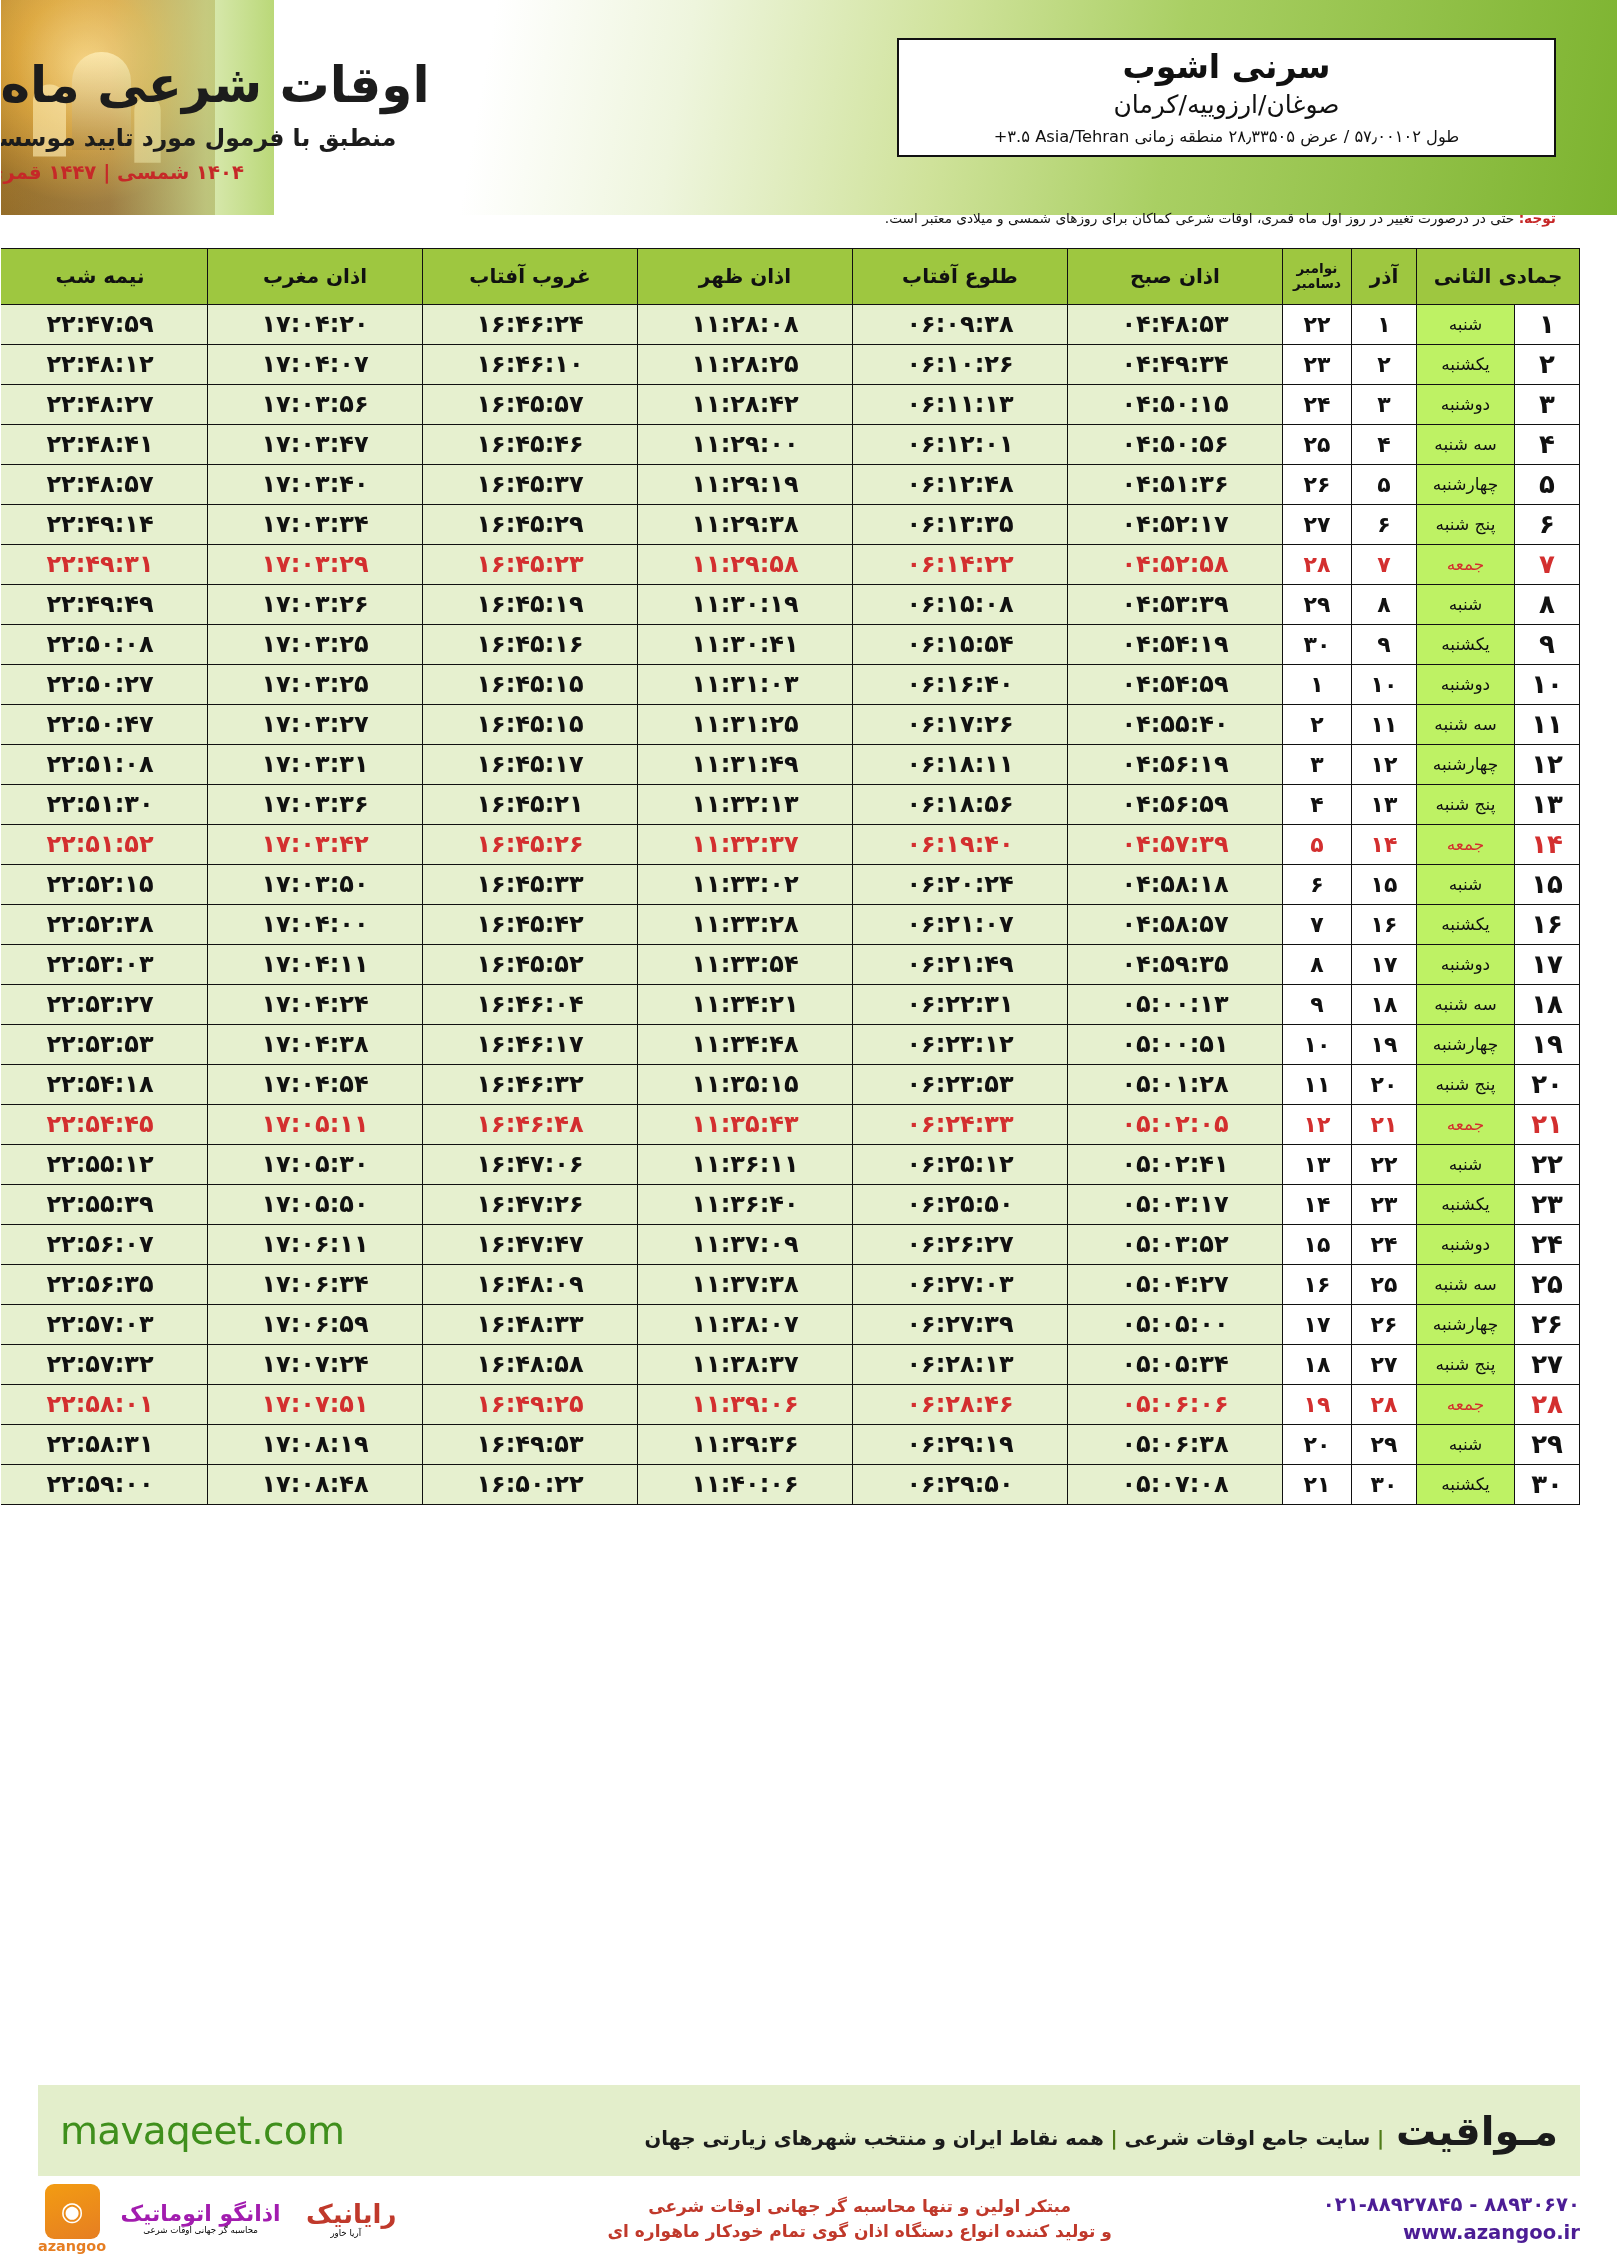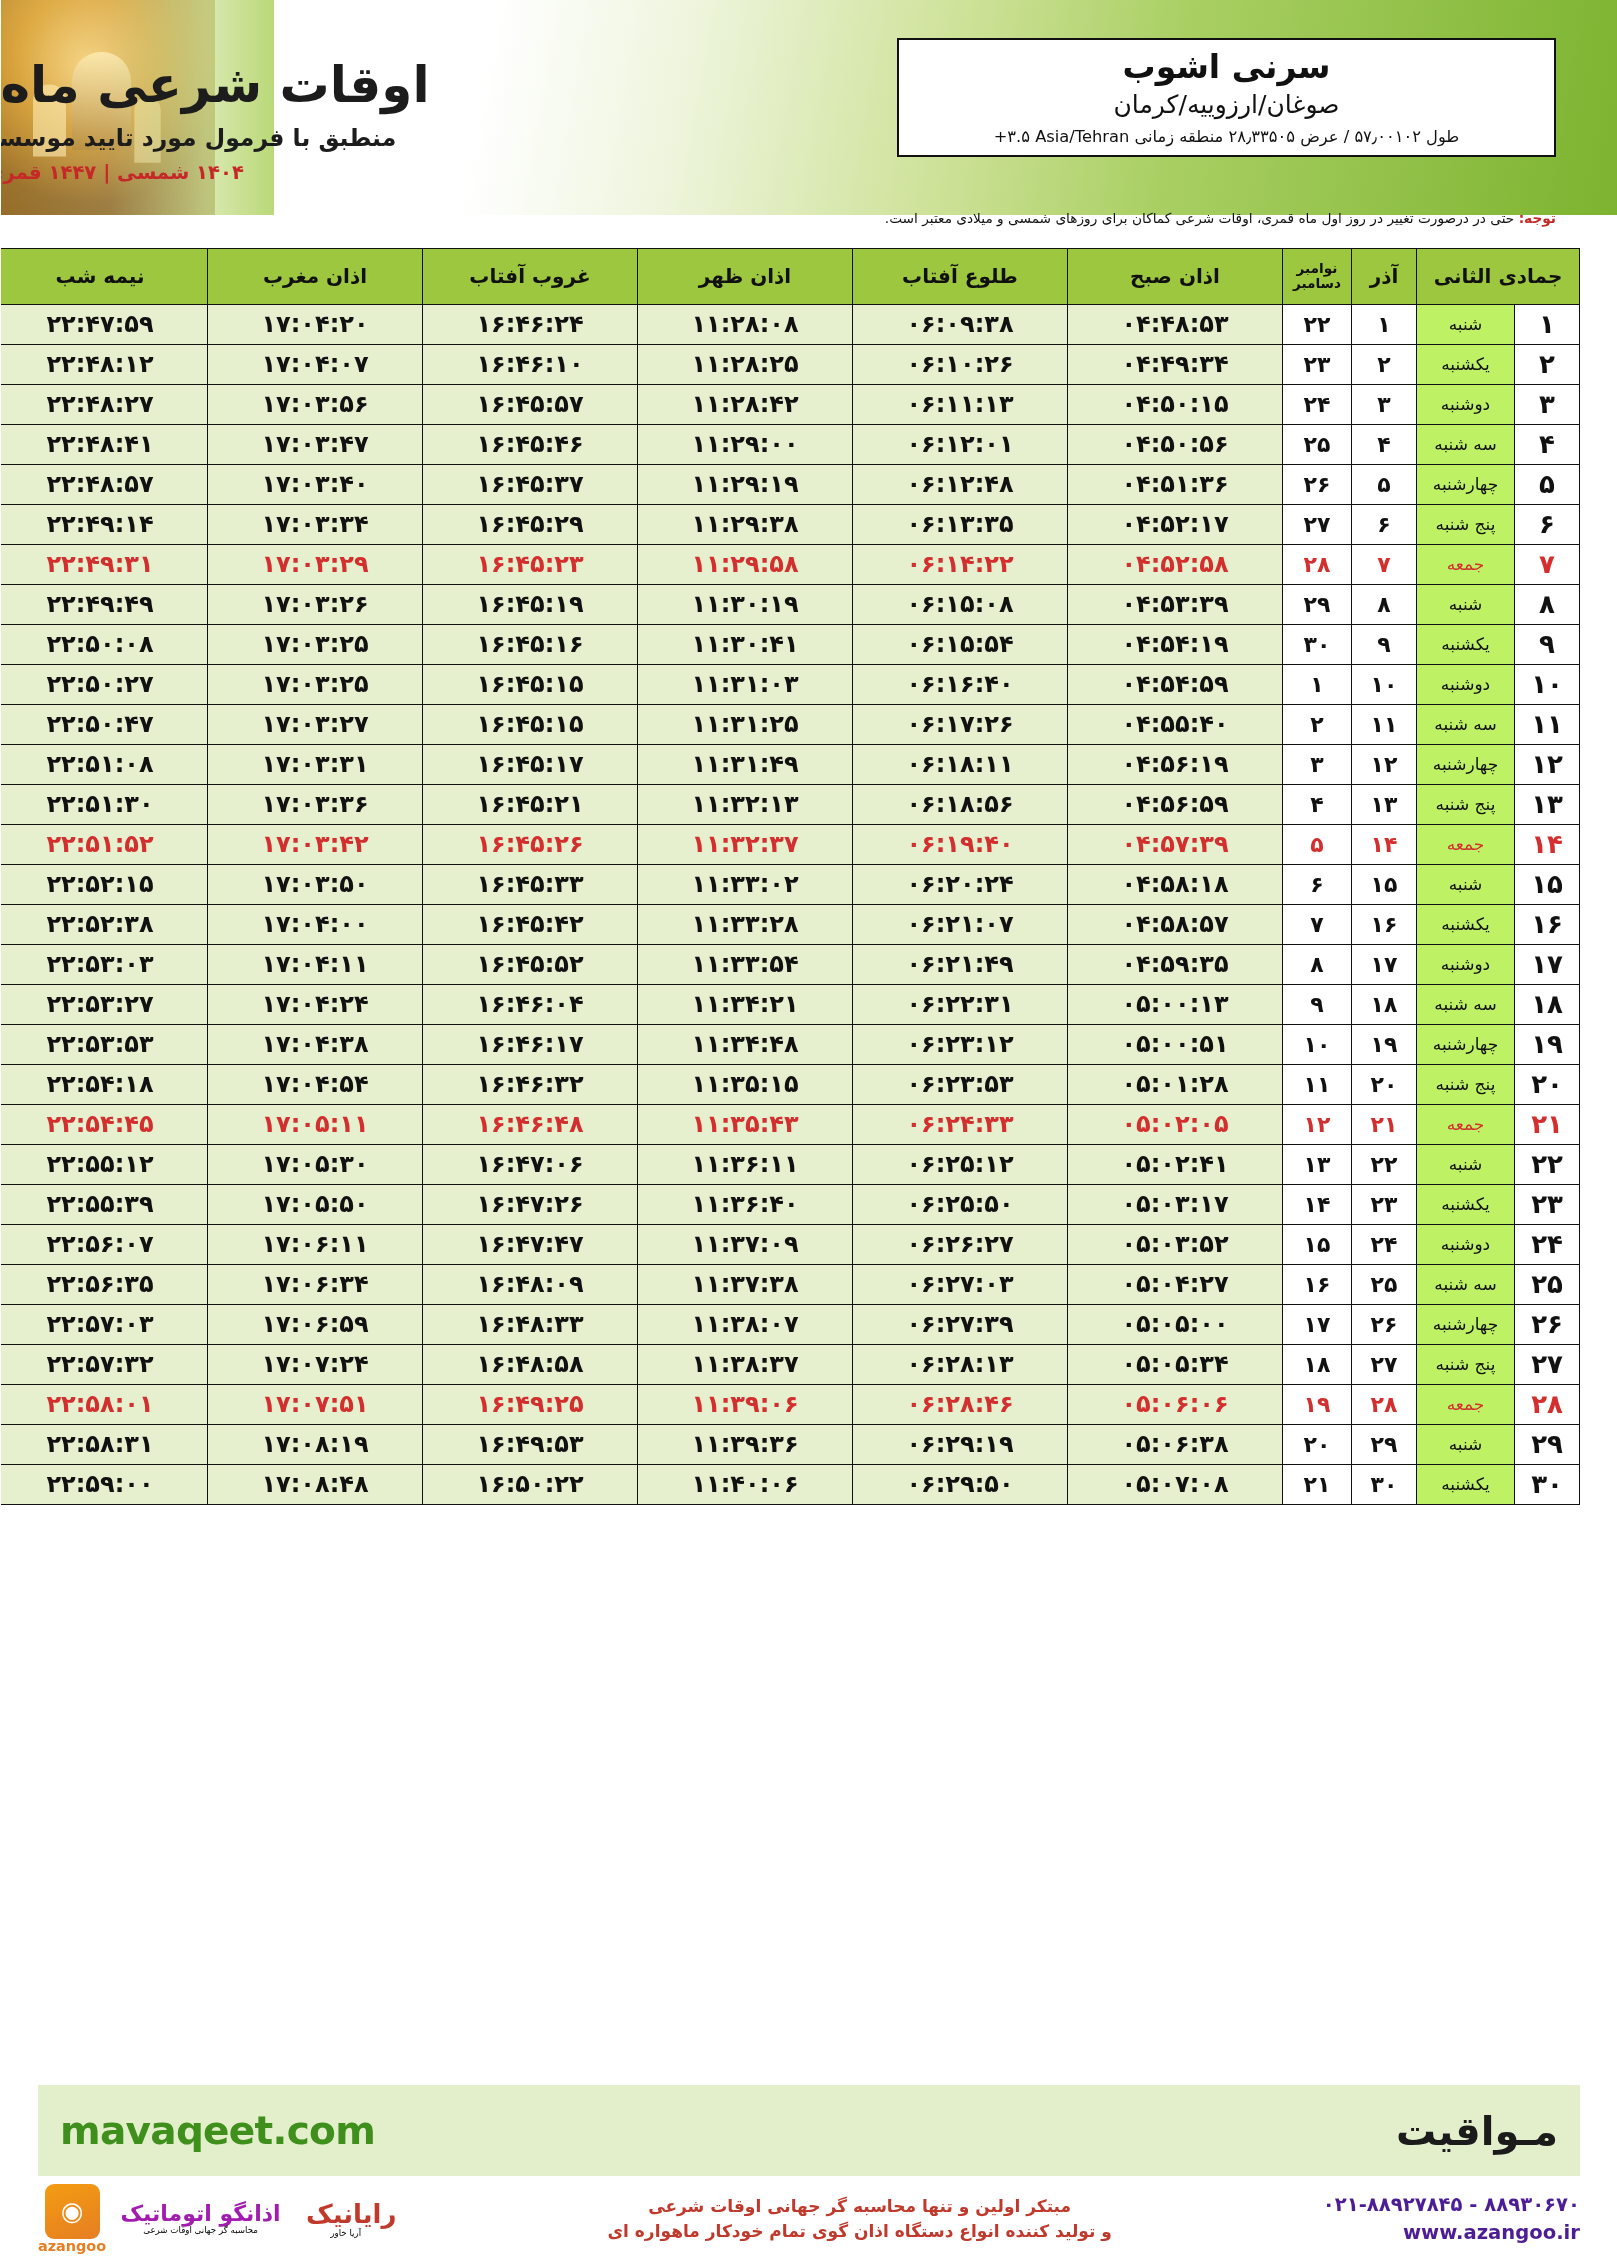--- a/index.html
+++ b/index.html
@@ -207,21 +207,21 @@
     letter-spacing: 1.3px;
   }
   .brand-slogan {
     font-size: 19.6px;
     color: #1b1b1b;
     font-weight: bold;
   }
   .brand-slogan .sep { color: #4f7b18; }
   .brand-left {
     font-size: 39px;
-    font-weight: bold;
+    font-weight: normal;
     color: #3f8f1c;
     letter-spacing: -0.7px;
     font-family: "DejaVu Sans", sans-serif;
     direction: ltr;
   }
   .footer-bottom {
     position: absolute;
     top: 98px;
     left: 38px; right: 38px;
     height: 72px;
@@ -700,20 +700,26 @@
           <td>۲۲:۵۹:۰۰</td>
         </tr>
       </tbody>
   </table>
 </div>
 
 <div class="footer">
   <div class="footer-green">
     <div class="brand-right">
       <span class="brand-name">مـواقیت</span>
+      <span class="brand-slogan">
+        <span class="sep">|</span>
+        <span>سایت جامع اوقات شرعی</span>
+        <span class="sep">|</span>
+        <span>همه نقاط ایران و منتخب شهرهای زیارتی جهان</span>
+      </span>
     </div>
     <div class="brand-left">mavaqeet.com</div>
   </div>
 
   <div class="footer-bottom">
     <div class="fb-phone">
       <div>۰۲۱-۸۸۹۲۷۸۴۵ - ۸۸۹۳۰۶۷۰</div>
       <div>www.azangoo.ir</div>
     </div>
 

